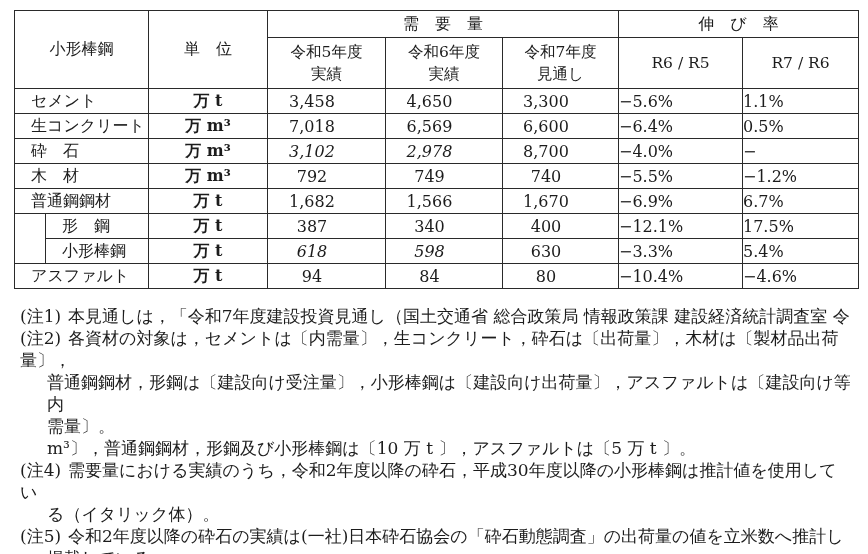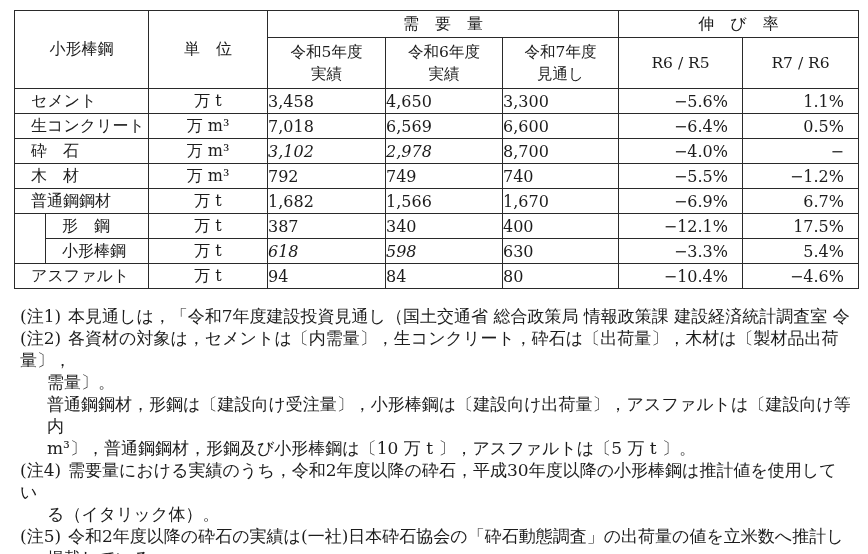--- a/index.html
+++ b/index.html
@@ -30,23 +30,23 @@
   .materials th.sub {
     height: 50px;
     text-align: center;
     white-space: pre-line;
     line-height: 22px;
     font-size: 15.5px;
   }
   .materials tbody tr { height: 25px; }
   td.name  { text-align: left; padding-left: 16px; }
   td.strip { }
-  td.unit  { text-align: center; }
-  td.num   { text-align: left; padding-right: 29px; }
-  td.pct   { text-align: right; padding-right: 14px; }
+  td.unit  { text-align: center; font-weight: bold; }
+  td.num   { text-align: center; padding-right: 29px; }
+  td.pct   { padding-right: 14px; }
   .est     { font-style: italic; }
   .notes {
     position: absolute;
     left: 20px;
     top: 305px;
     width: 832px;
     font-size: 17px;
     line-height: 22px;
   }
   .note-label { display: inline-block; width: 48px; }
@@ -157,20 +157,20 @@
         <td class="num">80</td>
         <td class="pct">−10.4%</td>
         <td class="pct">−4.6%</td>
       </tr>
     </tbody>
 </table>
 
 <div class="notes">
     <div class="note-first"><span class="note-label">(注1)</span><span>本見通しは，「令和7年度建設投資見通し（国土交通省 総合政策局 情報政策課 建設経済統計調査室 令</span></div>
     <div class="note-first"><span class="note-label">(注2)</span><span>各資材の対象は，セメントは〔内需量〕，生コンクリート，砕石は〔出荷量〕，木材は〔製材品出荷量〕，</span></div>
+    <div class="note-cont">普通鋼鋼材，形鋼は〔建設向け受注量〕，小形棒鋼は〔建設向け出荷量〕，アスファルトは〔建設向け等内</div>
     <div class="note-cont">需量〕。</div>
-    <div class="note-cont">普通鋼鋼材，形鋼は〔建設向け受注量〕，小形棒鋼は〔建設向け出荷量〕，アスファルトは〔建設向け等内</div>
     <div class="note-cont">m³〕，普通鋼鋼材，形鋼及び小形棒鋼は〔10 万 t 〕，アスファルトは〔5 万 t 〕。</div>
     <div class="note-first"><span class="note-label">(注4)</span><span>需要量における実績のうち，令和2年度以降の砕石，平成30年度以降の小形棒鋼は推計値を使用してい</span></div>
     <div class="note-cont">る（イタリック体）。</div>
     <div class="note-first"><span class="note-label">(注5)</span><span>令和2年度以降の砕石の実績は(一社)日本砕石協会の「砕石動態調査」の出荷量の値を立米数へ推計し</span></div>
     <div class="note-cont">掲載している。</div>
   </div>
 
 </body></html>

